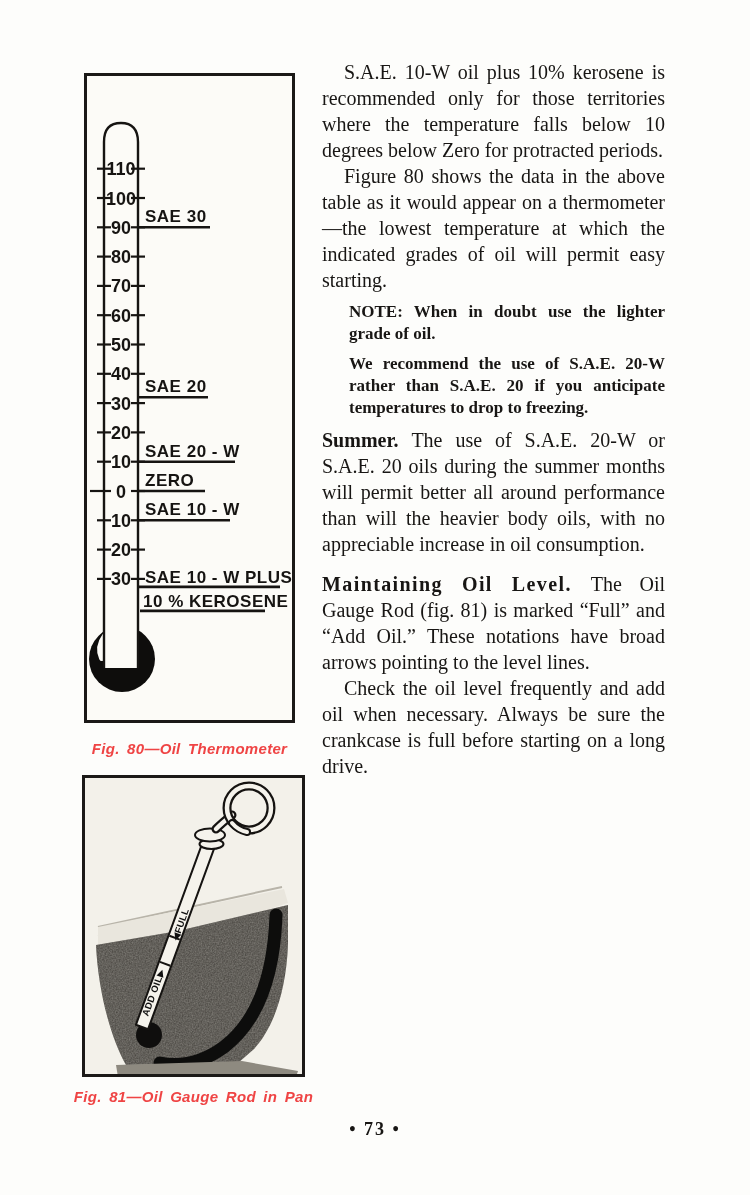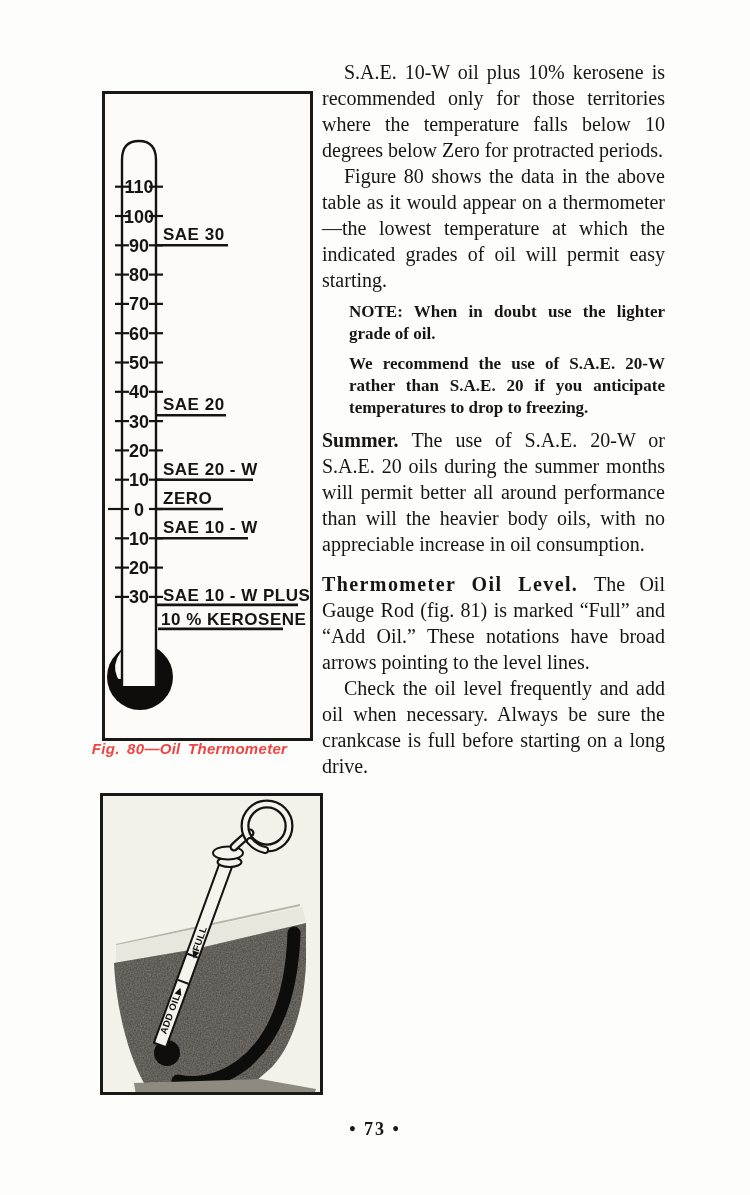--- a/index.html
+++ b/index.html
@@ -2,21 +2,21 @@
 <html><head>
 <meta charset="utf-8">
 <style>
   html,body{margin:0;padding:0;}
   body{
     width:750px;height:1195px;position:relative;overflow:hidden;
     background:#fdfdfb;color:#181614;
     font-family:"Liberation Serif",serif;
   }
   .page{position:absolute;inset:0;}
-  figure{margin:18px;position:absolute;border:3px solid #1b1917;background:#fcfbf7;box-sizing:border-box;}
+  figure{margin:0;position:absolute;border:3px solid #1b1917;background:#fcfbf7;box-sizing:border-box;}
   figure svg{display:block;width:100%;height:100%;}
   .fig80{left:84px;top:73px;width:211px;height:650px;}
   .fig81{left:82px;top:775px;width:223px;height:302px;background:#f3f1ea;}
   .caption{
     position:absolute;text-align:center;color:#ef4444;
     font:italic 700 15px "Liberation Sans",sans-serif;
     letter-spacing:.3px;word-spacing:3px;white-space:nowrap;
   }
   .cap80{left:84px;top:740px;width:211px;}
   .cap81{left:64px;top:1088px;width:259px;}
@@ -165,25 +165,26 @@
           <path d="M131,51 C137,45 142,41 147,37" stroke="#151311" stroke-width="9" fill="none" stroke-linecap="round"></path>
           <path d="M131,51 C137,45 142,41 147,37" stroke="#f5f3ec" stroke-width="4.5" fill="none" stroke-linecap="round"></path>
           <circle cx="164" cy="30" r="22" stroke="#151311" stroke-width="9" fill="none"></circle>
           <circle cx="164" cy="30" r="22" stroke="#f5f3ec" stroke-width="4.5" fill="none"></circle>
           <path d="M147,45 C152,51 157,53 162,54" stroke="#151311" stroke-width="8" fill="none" stroke-linecap="round"></path>
           <path d="M147,45 C152,51 157,53 162,54" stroke="#f5f3ec" stroke-width="4" fill="none" stroke-linecap="round"></path>
         </g>
       </g>
     </svg>
   </figure>
+  <div class="caption cap81">Fig. 81—Oil Gauge Rod in Pan</div>
 
   <div class="article" id="article">
       <p class="body indent">S.A.E. 10-W oil plus 10% kerosene is recommended only for those territories where the temperature falls below 10 degrees below Zero for protracted periods.</p>
       <p class="body indent">Figure 80 shows the data in the above table as it would appear on a thermometer—the lowest temperature at which the indicated grades of oil will permit easy starting.</p>
       <p class="note">NOTE: When in doubt use the lighter grade of oil.</p>
       <p class="note">We recommend the use of S.A.E. 20-W rather than S.A.E. 20 if you anticipate temperatures to drop to freezing.</p>
       <p class="body"><b class="runin">Summer. </b>The use of S.A.E. 20-W or S.A.E. 20 oils during the summer months will permit better all around performance than will the heavier body oils, with no appreciable increase in oil consumption.</p>
-      <p class="body gap"><b class="runin wide">Thermometer Oil Level. </b>The Oil Gauge Rod (fig. 81) is marked “Full” and “Add Oil.” These notations have broad arrows pointing to the level lines.</p>
+      <p class="body gap"><b class="runin wide">Maintaining Oil Level. </b>The Oil Gauge Rod (fig. 81) is marked “Full” and “Add Oil.” These notations have broad arrows pointing to the level lines.</p>
       <p class="body indent">Check the oil level frequently and add oil when necessary. Always be sure the crankcase is full before starting on a long drive.</p>
     </div>
 
   <div class="pageno">• 73 •</div>
 </div>
 
 </body></html>

